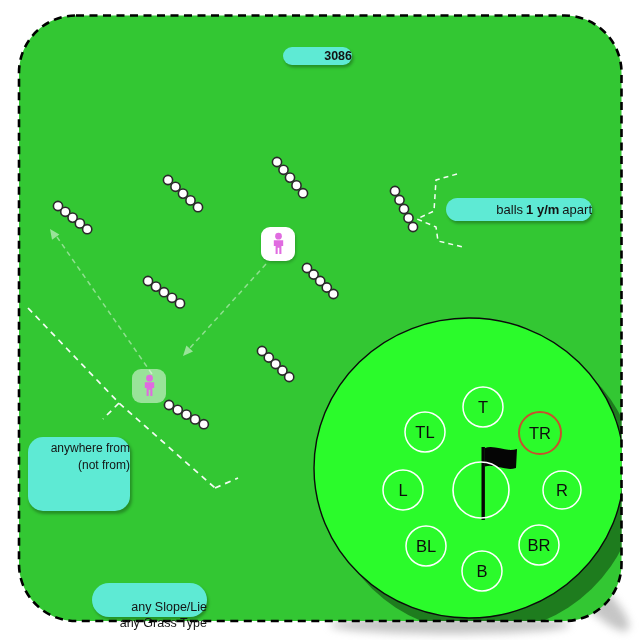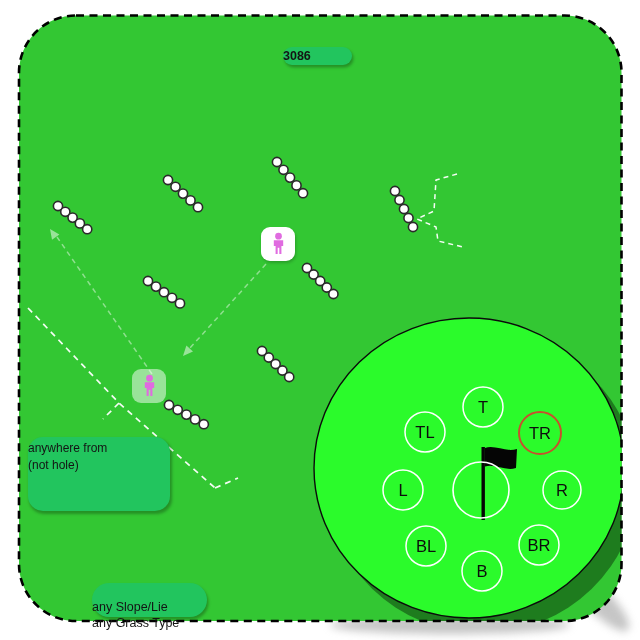--- a/index.html
+++ b/index.html
@@ -14,28 +14,28 @@
   .zone-dash{stroke:#fff;stroke-width:1.7;stroke-dasharray:6 5;fill:none;opacity:.95;stroke-linejoin:round;}
   .brace-dash{stroke:#fff;stroke-width:1.5;stroke-dasharray:5 4;fill:none;opacity:.95;stroke-linejoin:round;}
   .arrow-line{stroke:#fff;stroke-width:1.5;stroke-dasharray:5 4;opacity:.45;fill:none;}
   .arrow-head{fill:#fff;opacity:.5;stroke:none;}
   .ball{fill:var(--ball_fill,#fff);stroke:var(--ball_stroke,#2B2B2B);stroke-width:1.6;}
   .pos-circle{fill:none;stroke:#fff;stroke-width:1.5;}
   .pos-circle.highlight{stroke:var(--highlight_ring,#C7502E);stroke-width:2;}
   .pos-label{font-size:16.5px;fill:#0d0d0d;text-anchor:middle;}
   #holeCircle{fill:none;stroke:#fff;stroke-width:1.6;}
   .flag-part{fill:#050505;}
-  .pill,.note,.badge{position:absolute;background:#22c55e;color:#141414;text-align:left;
+  .pill,.note,.badge{position:absolute;background:#5eead4;color:#141414;text-align:right;
       box-shadow:1.5px 2.5px 3px rgba(0,0,0,0.28);}
   .badge{left:283px;top:47px;width:69px;height:18px;border-radius:10px;
       font-size:12.5px;font-weight:bold;line-height:18px;}
   .balls-pill{left:446px;top:198px;width:146px;height:23px;border-radius:12px;
       font-size:13px;line-height:23px;}
   .balls-pill b{margin:0 3px;}
-  .zone-note{left:28px;top:437px;width:142px;height:74px;border-radius:15px;
+  .zone-note{left:28px;top:437px;width:102px;height:74px;border-radius:15px;
       font-size:12px;line-height:17px;padding-top:3px;box-sizing:border-box;}
   .zone-note .b{font-weight:bold;}
   .cond-pill{left:92px;top:583px;width:115px;height:34px;border-radius:17px;
       font-size:12.5px;line-height:16px;padding-top:16px;box-sizing:border-box;}
   .person{position:absolute;width:34px;height:34px;border-radius:9px;
       display:flex;align-items:center;justify-content:center;}
   .person.p1{left:261px;top:227px;background:#fff;box-shadow:1px 2px 3px rgba(0,0,0,0.2);}
   .person.p2{left:132px;top:369px;background:rgba(255,255,255,0.5);}
   .person svg{width:21px;height:25px;}
   .person .glyph{fill:var(--person_pink,#E06BE0);}
@@ -181,25 +181,26 @@
         </g>
     </g>
 
     <rect class="field-border" x="19" y="15.5" width="602.5" height="605.5" rx="57"></rect>
   </svg>
 
   
   <div class="badge">3086</div>
 
   
+  <div class="pill balls-pill"><span>balls</span><b>1 y/m</b><span>apart</span></div>
 
   
   <div class="note zone-note">
     <div>anywhere from</div>
-    <div>(not hole)</div>
+    <div>(not from)</div>
   </div>
 
   
   <div class="pill cond-pill">
     <div>any Slope/Lie</div>
     <div>any Grass Type</div>
   </div>
 
   
   <div class="person p1">

